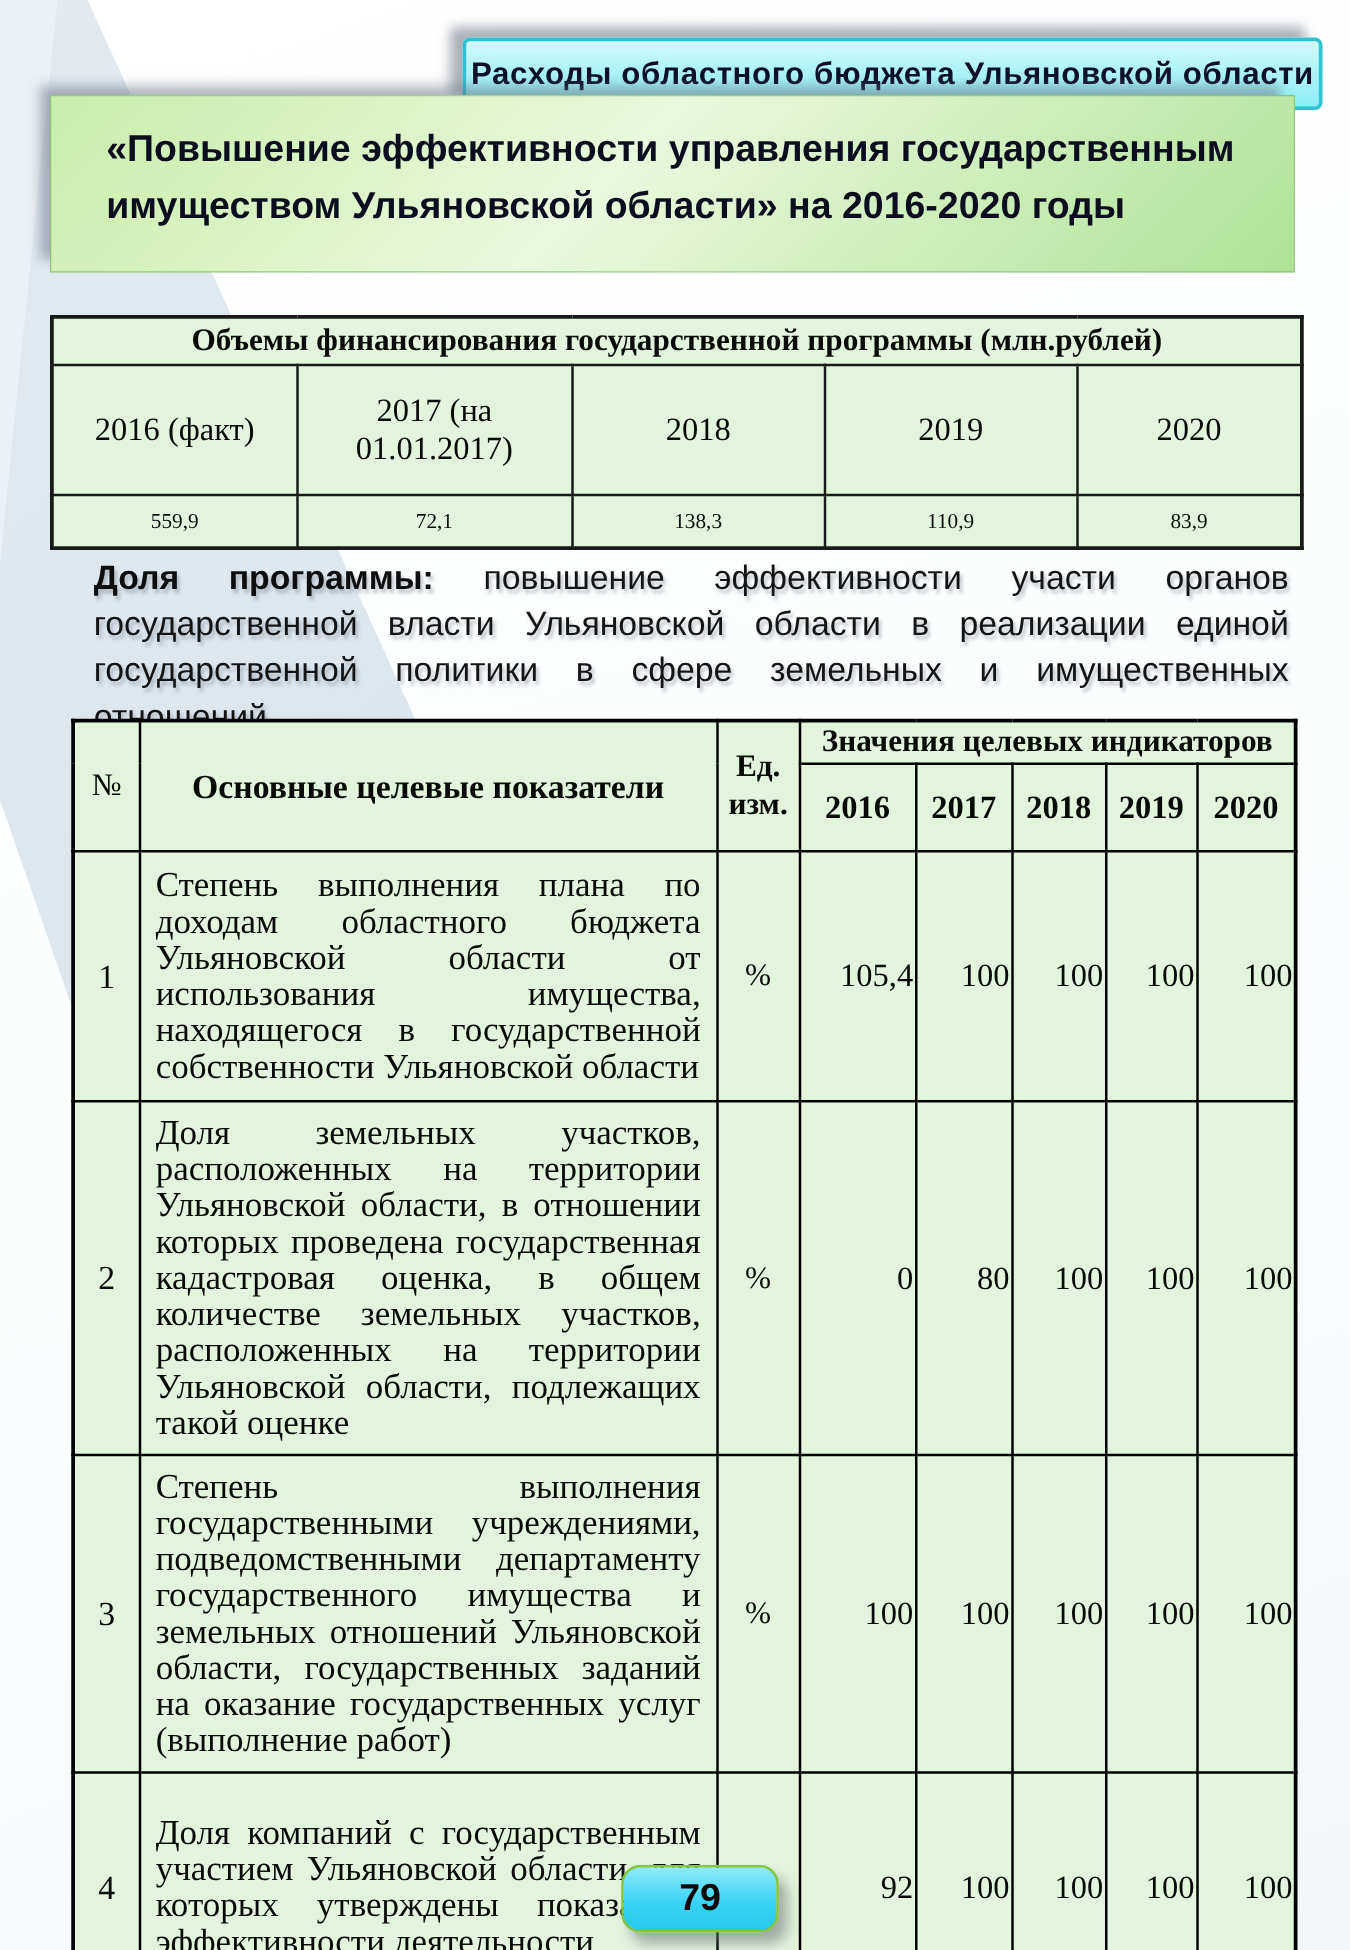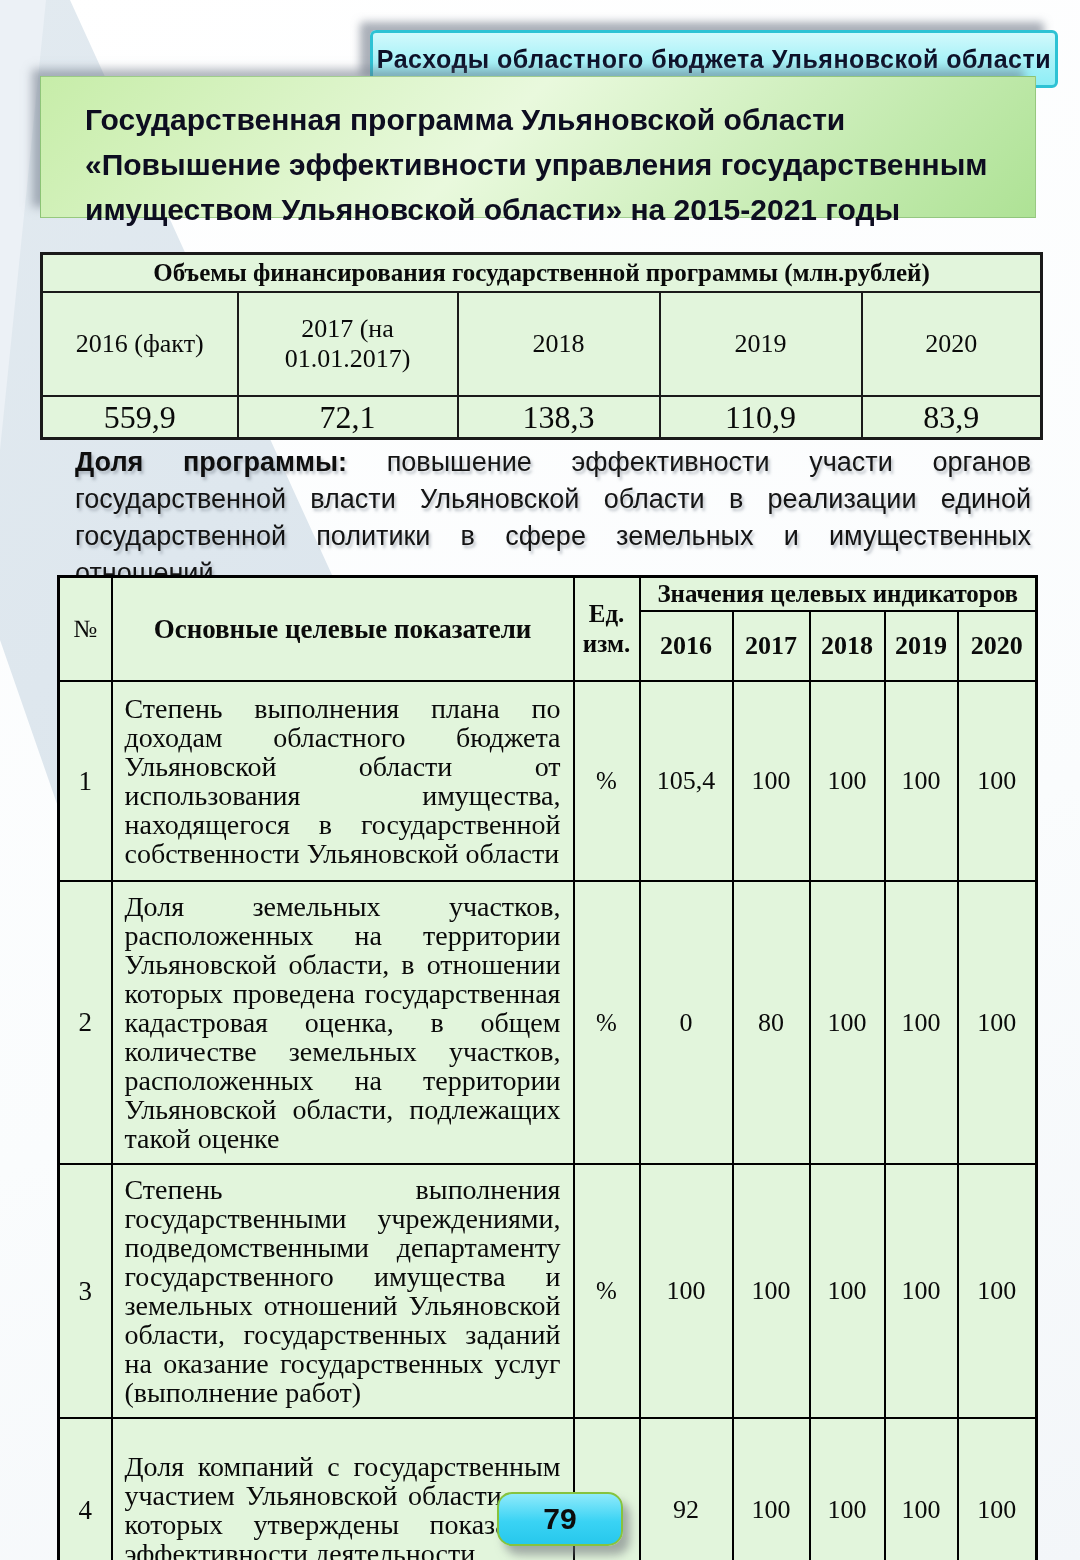--- a/index.html
+++ b/index.html
@@ -29,41 +29,41 @@
     box-sizing:border-box;padding:20px 30px 0 44px;}
   .green-banner .line{font-size:30px;font-weight:bold;color:#0d0d20;line-height:45px;white-space:nowrap;}
 
   
   .fin-table{position:absolute;left:40px;top:252px;width:1000px;border-collapse:collapse;table-layout:fixed;
     font-family:"Liberation Serif",serif;color:#0a0a0a;}
   .fin-table td,.fin-table th{border:2px solid #1a1a1a;background:#e2f5dc;text-align:center;vertical-align:middle;}
   .fin-table{border:3px solid #1a1a1a;}
   .fin-title{height:34px;font-size:25px;font-weight:bold;}
   .fin-head td{height:100px;font-size:26px;font-weight:normal;}
-  .fin-vals td{height:38px;font-size:32px;}
+  .fin-vals td{height:38px;font-size:17px;}
 
   
   .goal{position:absolute;left:75px;top:444px;width:956px;
     font-size:27px;line-height:37px;text-align:justify;color:#141414;
     text-shadow:2px 3px 3px rgba(125,135,148,.5);}
   .goal b{font-weight:bold;color:#0e0e0e;}
 
   
   .ind-table{position:absolute;left:57px;top:575px;width:981px;border-collapse:collapse;table-layout:fixed;
     font-family:"Liberation Serif",serif;color:#0a0a0a;border:3px solid #000;}
   .ind-table td{border:2px solid #000;background:#e2f5dc;vertical-align:middle;}
   .ind-table .c-group{height:30px;text-align:center;font-weight:bold;font-size:25px;}
   .ind-table .r-years td{height:66px;text-align:center;font-weight:bold;font-size:26px;vertical-align:middle;}
   .ind-table .c-num-h{text-align:center;font-size:25px;}
   .ind-table .c-name-h{text-align:center;font-weight:bold;font-size:27px;}
   .ind-table .c-unit-h{text-align:center;font-weight:bold;font-size:25px;line-height:30px;padding:16px 2px;}
   .ind-table .b-num{text-align:center;font-size:27px;}
   .ind-table .b-name{text-align:justify;font-size:28px;line-height:29px;padding:10px 12px;}
   .ind-table .b-unit{text-align:center;font-size:25px;}
-  .ind-table .b-val{text-align:center;font-size:26px;}
+  .ind-table .b-val{text-align:right;font-size:26px;}
   .ind-table tr.dr1 td{height:178px;} .ind-table tr.dr2 td{height:232px;}
   .ind-table tr.dr3 td{height:200px;} .ind-table tr.dr4 td{height:162px;}
 
   
   .page-badge{position:absolute;left:497px;top:1492px;width:126px;height:54px;
     background:linear-gradient(180deg,#8feafb 0%,#3ad3f4 55%,#27c8ec 100%);
     border:2px solid #86c33e;border-radius:15px;
     box-shadow:7px 9px 10px rgba(105,110,118,.55);
     display:flex;align-items:center;justify-content:center;box-sizing:border-box;}
   .page-badge span{font-size:30px;font-weight:bold;color:#0c0c0c;}
@@ -74,23 +74,22 @@
 <div class="page">
 
   <div class="band-main"></div>
   <div class="band-light"></div>
 
   <div class="cyan-banner">
     <span>Расходы областного бюджета Ульяновской области</span>
   </div>
 
   <div class="green-banner">
-    <div class="line">Государственная программа Ульяновской области</div>
     <div class="line">«Повышение эффективности управления государственным</div>
-    <div class="line">имуществом Ульяновской области» на 2015-2021 годы</div>
+    <div class="line">имуществом Ульяновской области» на 2016-2020 годы</div>
   </div>
 
   <table class="fin-table">
     <colgroup>
         <col style="width:196px">
         <col style="width:220px">
         <col style="width:202px">
         <col style="width:202px">
         <col style="width:180px">
       </colgroup>

